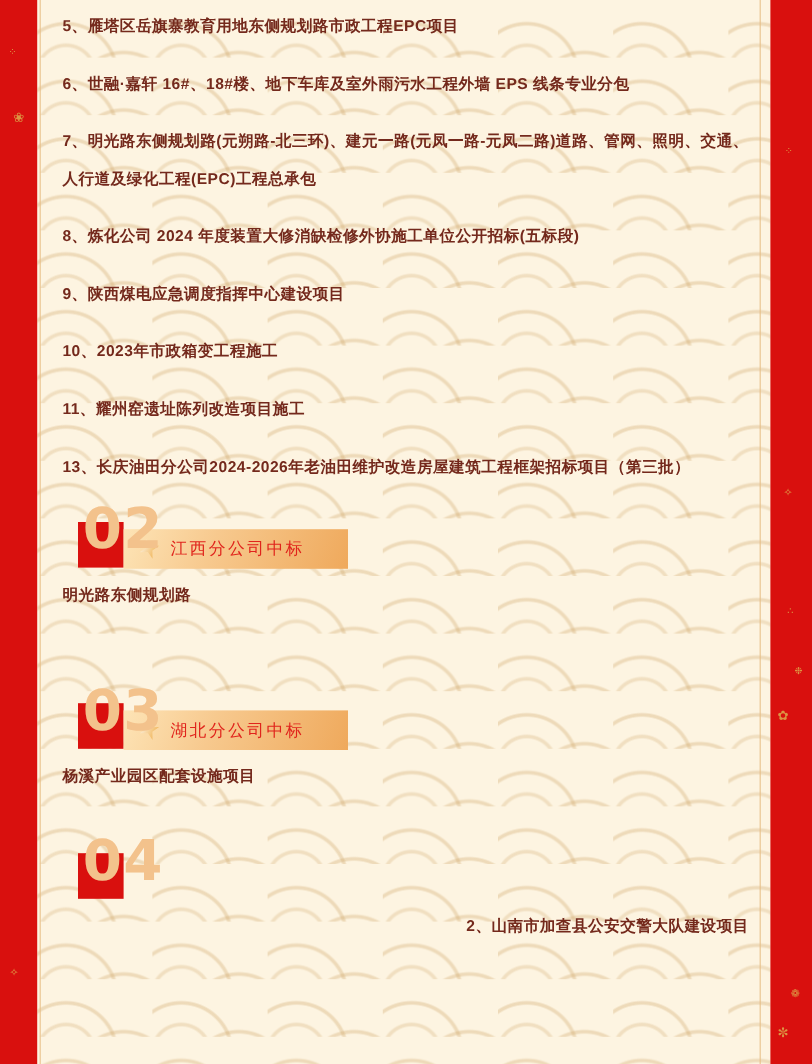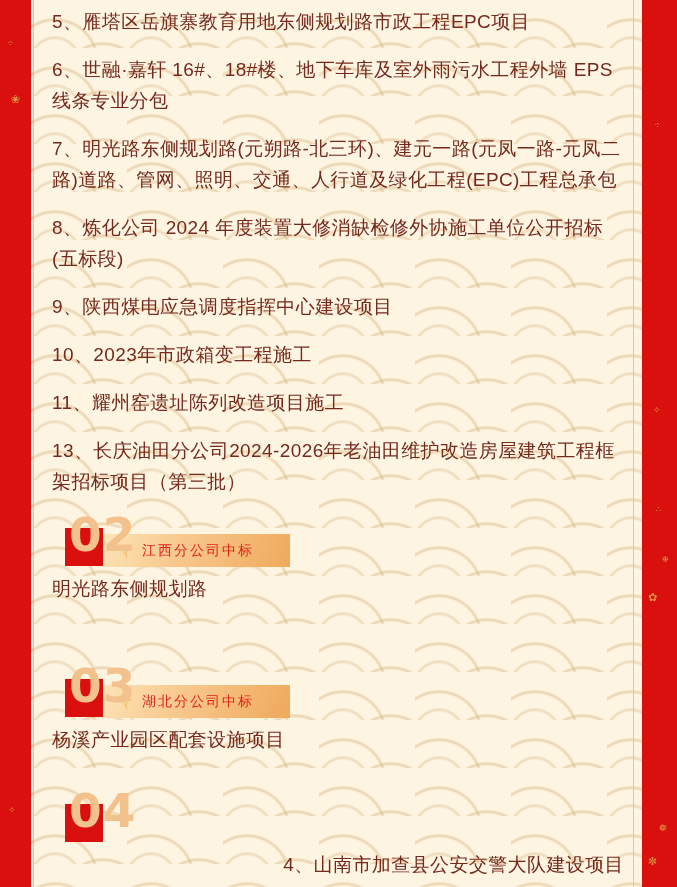--- a/index.html
+++ b/index.html
@@ -23,21 +23,21 @@
     background-image:
       radial-gradient(circle 44px at 24px 62px, rgba(208,168,108,0) 40px, rgba(208,168,108,.34) 41.5px, rgba(208,168,108,.34) 43px, rgba(208,168,108,0) 44.5px),
       radial-gradient(circle 26px at 24px 62px, rgba(208,168,108,0) 22px, rgba(208,168,108,.28) 23.5px, rgba(208,168,108,.28) 25px, rgba(208,168,108,0) 26.5px),
       radial-gradient(circle 44px at 72px 86px, rgba(208,168,108,0) 40px, rgba(208,168,108,.34) 41.5px, rgba(208,168,108,.34) 43px, rgba(208,168,108,0) 44.5px),
       radial-gradient(circle 26px at 72px 86px, rgba(208,168,108,0) 22px, rgba(208,168,108,.28) 23.5px, rgba(208,168,108,.28) 25px, rgba(208,168,108,0) 26.5px);
     background-size:96px 48px;
     z-index:1;
   }
   
   .plist p, .section p{
-    margin:0 0 17px;font-size:19px;line-height:31px;color:#74291c;letter-spacing:.4px;
+    margin:0 0 17px;font-size:13px;line-height:31px;color:#74291c;letter-spacing:.4px;font-weight:bold;
   }
   
   .section{position:relative;}
   .sec-02{margin-top:22px;}
   .sec-03{margin-top:66px;}
   .sec-04{margin-top:40px;text-align:right;}
   .sec-head{position:relative;height:48px;}
   .num-box{position:absolute;left:13px;top:9px;width:38px;height:38px;background:#d9100e;}
   .num{
     position:absolute;left:17px;top:-3px;z-index:2;
@@ -129,17 +129,17 @@
         </div>
       </div>
       <p class="proj">杨溪产业园区配套设施项目</p>
     </div>
 
     <div class="section sec-04">
       <div class="sec-head">
         <div class="num-box"></div>
         <div class="num">04</div>
       </div>
-      <p class="proj">4、山南市加查县公安交警大队建设项目</p>
+      <p class="proj">2、山南市加查县公安交警大队建设项目</p>
     </div>
 
   </div>
 </div>
 
 </body></html>

